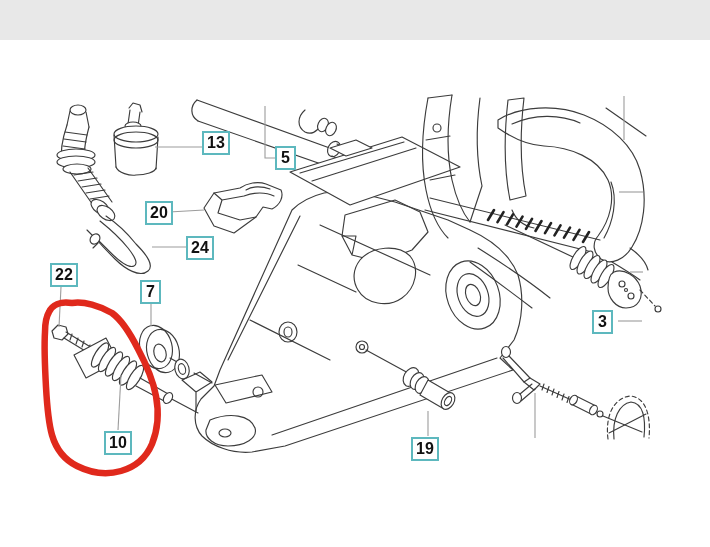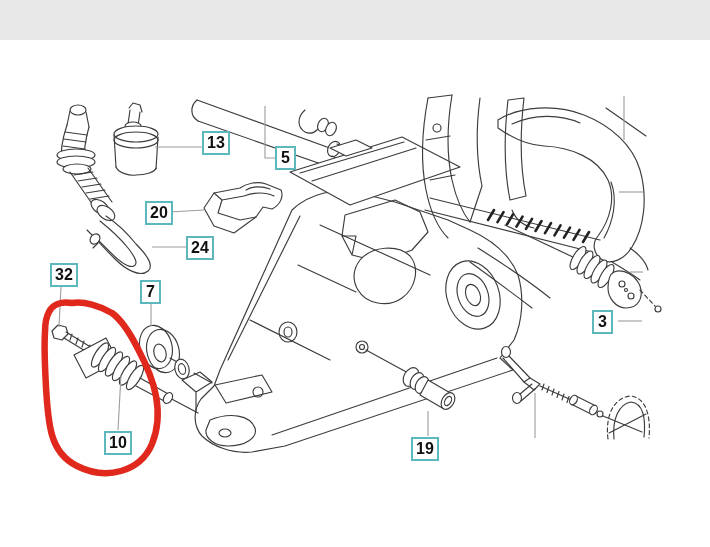--- a/index.html
+++ b/index.html
@@ -230,19 +230,19 @@
          C159,372 158,389 152,404 C146,418 135,427 121,431
          C107,435 91,433 77,426 C65,420 56,409 52,395
          C48,381 47,365 46,347 C45,329 44,308 45,292
          C45,282 46,277 49,272 Z"></path>
   </svg>
 
   <div class="part-label" style="left:202px;top:91px">13</div>
   <div class="part-label" style="left:275px;top:106px">5</div>
   <div class="part-label" style="left:145px;top:161px">20</div>
   <div class="part-label" style="left:186px;top:196px">24</div>
-  <div class="part-label" style="left:50px;top:223px">32</div>
+  <div class="part-label" style="left:50px;top:223px">22</div>
   <div class="part-label" style="left:140px;top:240px">7</div>
   <div class="part-label" style="left:104px;top:391px">10</div>
   <div class="part-label" style="left:592px;top:270px">3</div>
   <div class="part-label" style="left:411px;top:397px">19</div>
 
 </div>
 
 </body></html>

